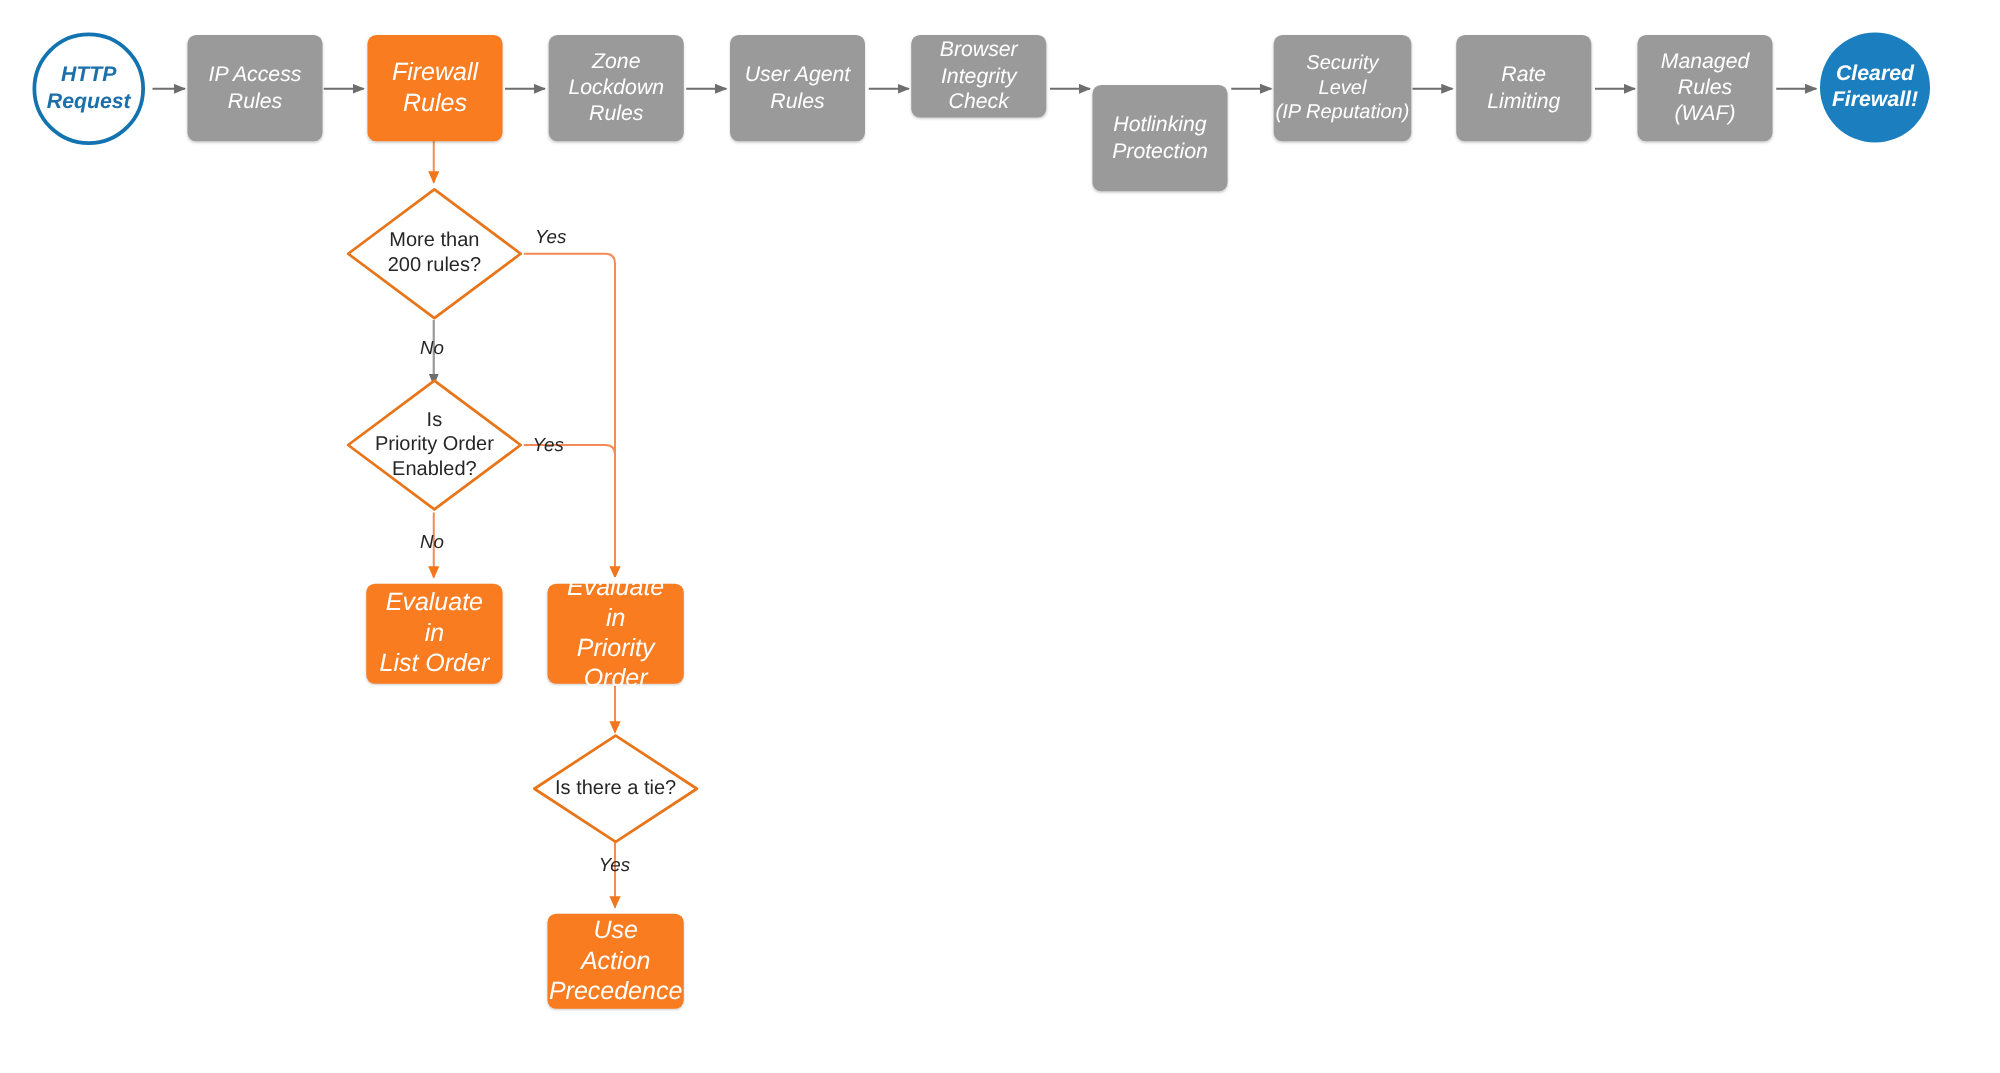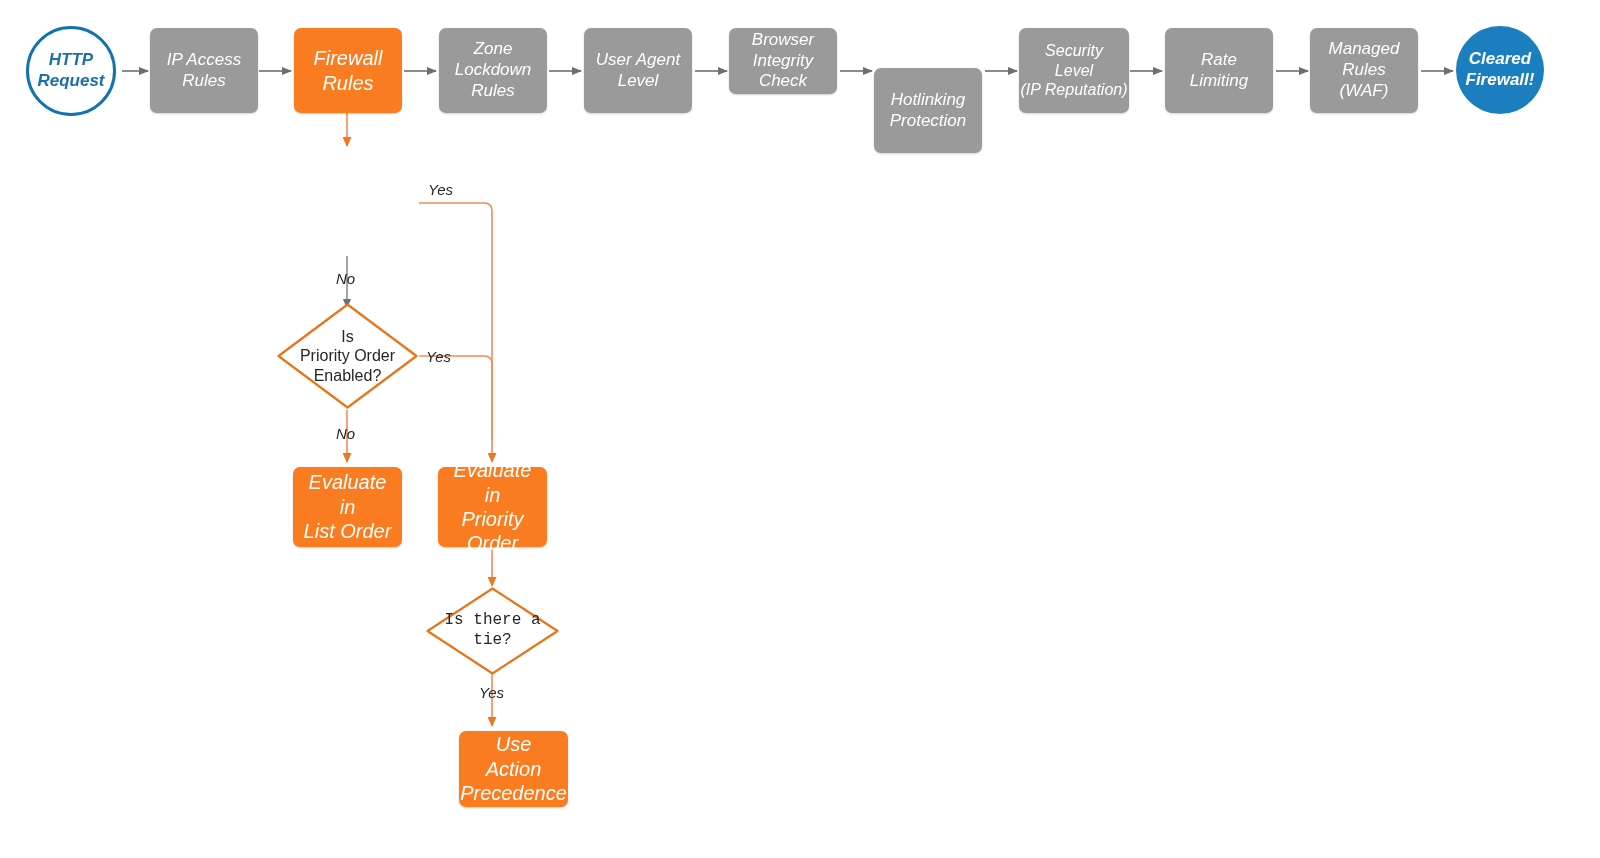--- a/index.html
+++ b/index.html
@@ -186,21 +186,21 @@
   </div>
 
   <div class="node box gray" style="left:439px; top:28px; width:108px; height:85px;">
     <span class="lbl">Zone
 Lockdown
 Rules</span>
   </div>
 
   <div class="node box gray" style="left:584px; top:28px; width:108px; height:85px;">
     <span class="lbl">User Agent
-Level</span>
+Rules</span>
   </div>
 
   <div class="node box gray" style="left:729px; top:28px; width:108px; height:66px;">
     <span class="lbl">Browser
 Integrity
 Check</span>
   </div>
 
   <div class="node box gray" style="left:874px; top:28px; width:108px; height:85px;margin-top:40px;">
     <span class="lbl">Hotlinking
@@ -222,50 +222,57 @@
     <span class="lbl">Managed
 Rules
 (WAF)</span>
   </div>
 
   <div class="node circle filled" style="left:1456px; top:26px; width:88px; height:88px;">
     <span class="lbl">Cleared
 Firewall!</span>
   </div>
 
+  <div class="node diamond" style="left:277px; top:150px; width:141px; height:106px;">
+    <svg class="diamond-outline" viewBox="0 0 141 106" preserveAspectRatio="none">
+      <polygon points="70.5,1.5 139.5,53 70.5,104.5 1.5,53" fill="#ffffff" stroke="#e8751a" stroke-width="2.2" stroke-linejoin="round"></polygon>
+    </svg>
+    <span class="lbl">More than
+200 rules?</span>
+  </div>
 
   <div class="node diamond" style="left:277px; top:303px; width:141px; height:106px;">
     <svg class="diamond-outline" viewBox="0 0 141 106" preserveAspectRatio="none">
       <polygon points="70.5,1.5 139.5,53 70.5,104.5 1.5,53" fill="#ffffff" stroke="#e8751a" stroke-width="2.2" stroke-linejoin="round"></polygon>
     </svg>
     <span class="lbl">Is
 Priority Order
 Enabled?</span>
   </div>
 
-  <div class="node diamond" style="left:426px; top:587px; width:133px; height:88px;font-family:Liberation Mono, monospace;">
+  <div class="node diamond" style="left:426px; top:587px; width:133px; height:88px;">
     <svg class="diamond-outline" viewBox="0 0 133 88" preserveAspectRatio="none">
       <polygon points="66.5,1.5 131.5,44 66.5,86.5 1.5,44" fill="#ffffff" stroke="#e8751a" stroke-width="2.2" stroke-linejoin="round"></polygon>
     </svg>
     <span class="lbl">Is there a tie?</span>
   </div>
 
   <div class="node box orange" style="left:293px; top:467px; width:109px; height:80px;">
     <span class="lbl">Evaluate
 in
 List Order</span>
   </div>
 
   <div class="node box orange" style="left:438px; top:467px; width:109px; height:80px;">
     <span class="lbl">Evaluate
 in
 Priority Order</span>
   </div>
 
-  <div class="node box orange" style="left:438px; top:731px; width:109px; height:76px;margin-left:21px;">
+  <div class="node box orange" style="left:438px; top:731px; width:109px; height:76px;">
     <span class="lbl">Use
 Action
 Precedence</span>
   </div>
 
   <div class="edge-label" style="left:428px; top:181px;">Yes</div>
 
   <div class="edge-label" style="left:336px; top:270px;">No</div>
 
   <div class="edge-label" style="left:426px; top:348px;">Yes</div>

